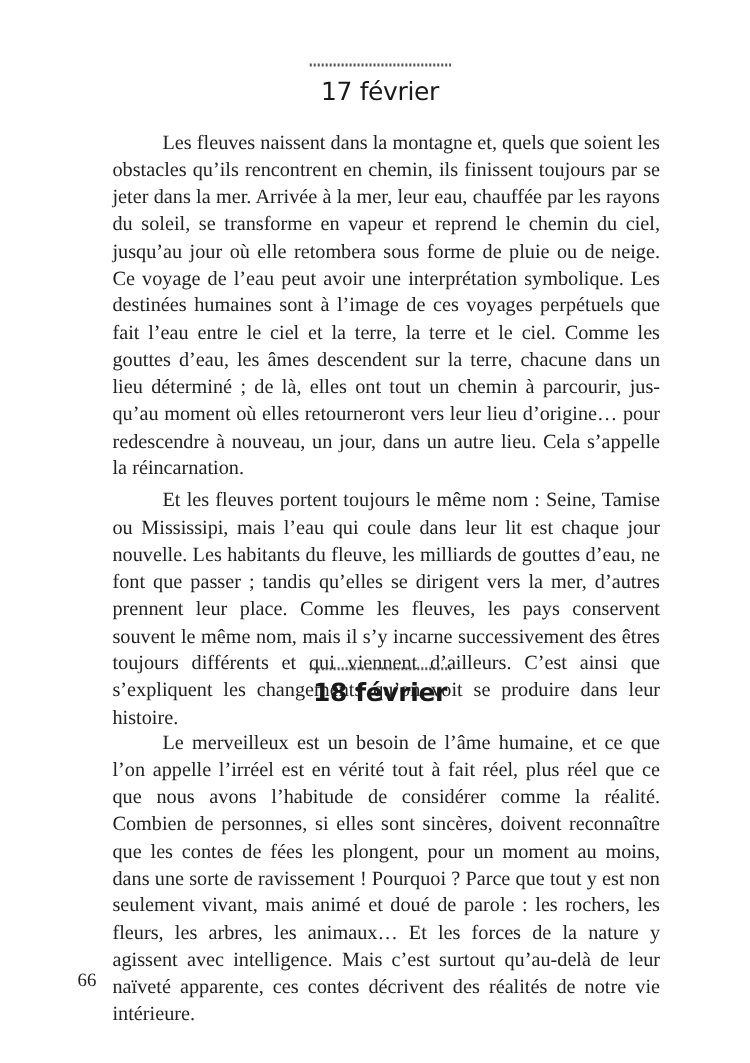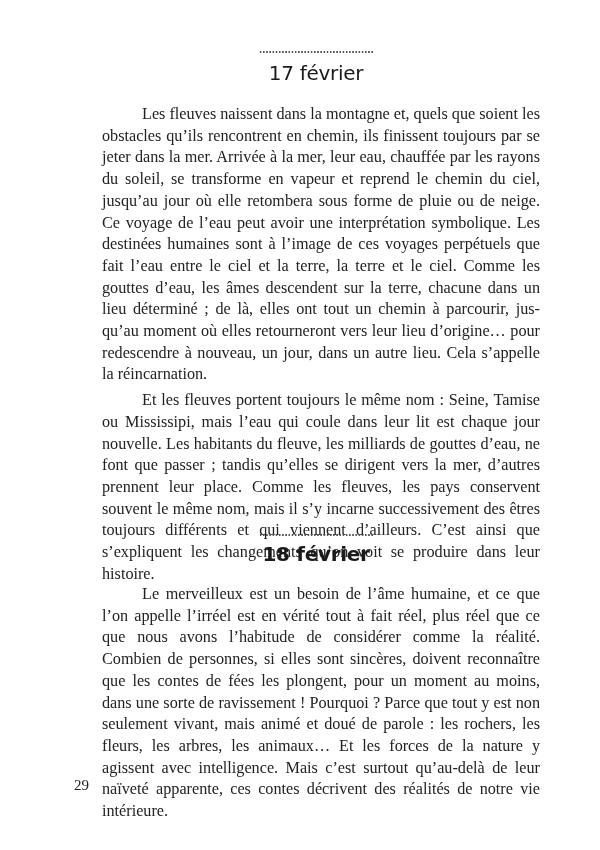--- a/index.html
+++ b/index.html
@@ -1,20 +1,20 @@
 <!DOCTYPE html>
 <html><head>
 <meta charset="utf-8">
 <style>
   html, body { margin: 0; padding: 0; background: #ffffff; }
   body {
     width: 600px; height: 850px; position: relative; overflow: hidden;
     color: #1c1c1c;
   }
-  .page { position: absolute; left: 16px; top: 0; width: 476px; height: 850px; }
+  .page { position: absolute; left: 4px; top: 0; width: 476px; height: 850px; }
   .divider {
     position: absolute; left: 243px; width: 114px; height: 4px;
     background-image: radial-gradient(circle, #555 0.9px, transparent 1.2px);
     background-size: 3.2px 4px;
     background-repeat: repeat-x;
   }
   .entry-title {
     position: absolute; left: 0; width: 600px; text-align: center;
     font-family: "DejaVu Sans", sans-serif;
     font-size: 20px; letter-spacing: -0.3px; color: #1a1a1a;
@@ -46,14 +46,14 @@
     <p>Et les fleuves portent toujours le même nom : Seine, Tamise ou Mississipi, mais l’eau qui coule dans leur lit est chaque jour nou­velle. Les habitants du fleuve, les milliards de gouttes d’eau, ne font que passer ; tandis qu’elles se dirigent vers la mer, d’autres prennent leur place. Comme les fleuves, les pays conservent souvent le même nom, mais il s’y incarne successivement des êtres toujours différents et qui viennent d’ailleurs. C’est ainsi que s’expliquent les change­ments qu’on voit se produire dans leur histoire.</p>
   </div>
 
   <div class="divider" style="top:533px;"></div>
   <h2 class="entry-title" style="top:542px; margin:0;font-weight:bold;">18 février</h2>
 
   <div class="text-block" style="top:580px;">
     <p>Le merveilleux est un besoin de l’âme humaine, et ce que l’on appelle l’irréel est en vérité tout à fait réel, plus réel que ce que nous avons l’habitude de considérer comme la réalité. Combien de personnes, si elles sont sincères, doivent reconnaître que les contes de fées les plongent, pour un moment au moins, dans une sorte de ravissement ! Pourquoi ? Parce que tout y est non seulement vivant, mais animé et doué de parole : les rochers, les fleurs, les arbres, les animaux… Et les forces de la nature y agissent avec intelligence. Mais c’est surtout qu’au-delà de leur naïveté apparente, ces contes décrivent des réalités de notre vie intérieure.</p>
   </div>
 
-  <div class="page-number">29</div>
+  <div class="page-number">66</div>
 </div>
 
 </body></html>

